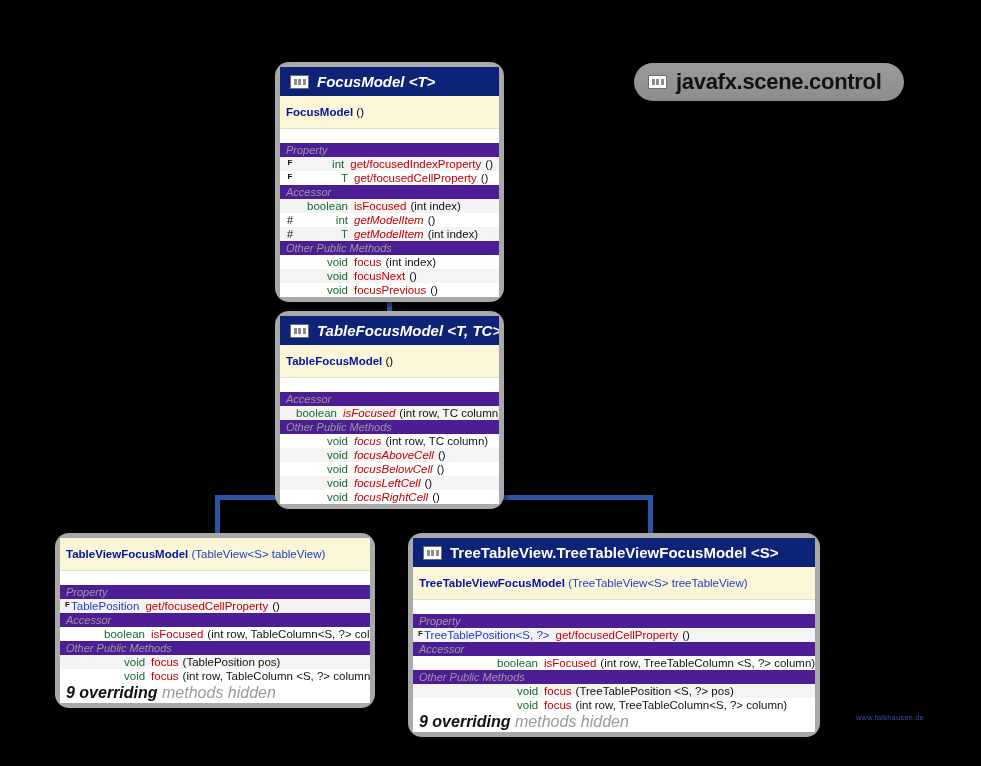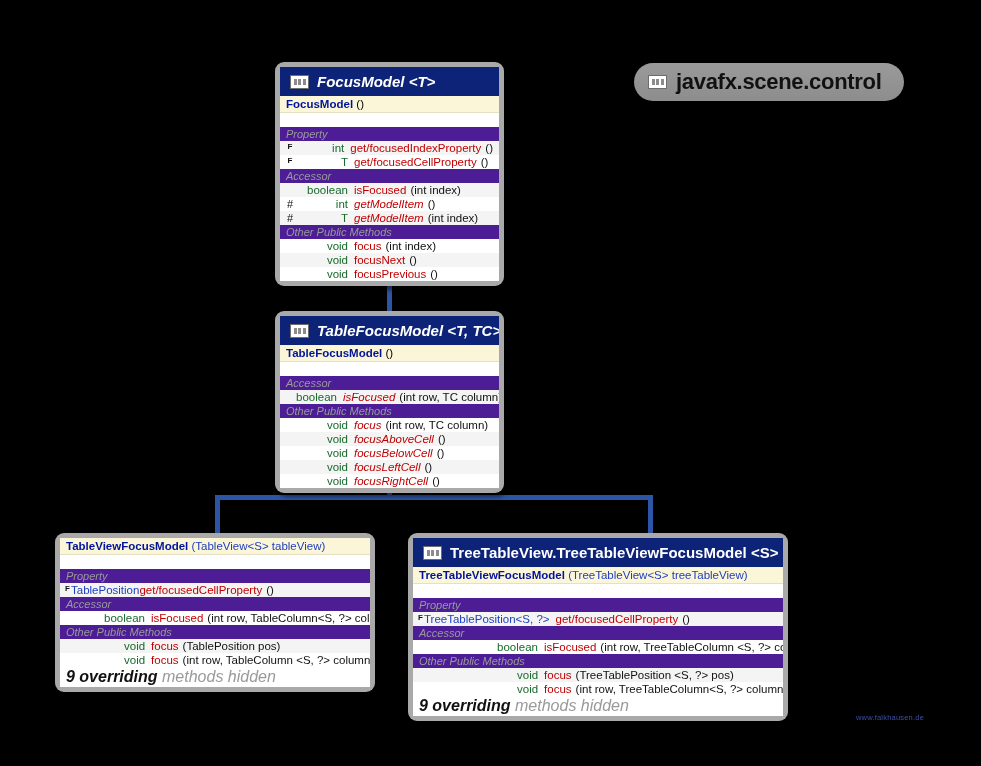--- a/index.html
+++ b/index.html
@@ -16,28 +16,28 @@
   
   .cicon{width:17px;height:12px;background:#fff;border:1px solid #6d6d6d;
          display:inline-flex;align-items:center;justify-content:center;gap:1.5px;
          flex:0 0 auto;}
   .cicon i{display:block;width:3px;height:6px;background:#8c8c8c;}
 
   
   .conn{position:absolute;background:#2c56a5;}
 
   
-  .cbox{position:absolute;background:#a9a9a9;border-radius:9px;
+  .cbox{position:absolute;background:#a9a9a9;border-radius:14px;
         padding:5px;box-shadow:3px 4px 4px rgba(0,0,0,.5);box-sizing:border-box;}
   .cinner{background:#fff;overflow:hidden;}
   .chead{background:#0d2377;color:#fff;display:flex;align-items:center;gap:8px;
          padding:6px 10px;}
   .chead .ctitle{font-size:15px;font-weight:bold;font-style:italic;white-space:nowrap;}
   .chead.plain .ctitle{font-style:normal;}
-  .ctor{background:#fcf6d8;padding:2px 6px;white-space:nowrap;font-size:11.5px;
+  .ctor{background:#fcf6d8;padding:10px 6px;white-space:nowrap;font-size:11.5px;
         border-bottom:1px solid #e4e0c4;}
   .ctor b{color:#00139c;}
   .gap{height:14px;background:#fff;}
   .sect{color:#9a9a9a;font-style:italic;font-size:11px;padding:1px 6px;background:#4c1d95;}
   .row{display:flex;align-items:baseline;font-size:11.5px;padding:1px 6px 1px 4px;
        white-space:nowrap;}
   .row.alt{background:#f4f4f4;}
   .vis{width:12px;flex:0 0 12px;text-align:center;color:#111;font-size:11px;}
   .vis.f{font-size:8px;font-weight:bold;position:relative;top:-3px;}
   .typ{color:#176b2c;text-align:right;padding-right:6px;}
@@ -204,21 +204,21 @@
   <div class="cinner">
     <div class="ctor">
       <b>TableViewFocusModel</b>
       <span class="cls">(TableView&lt;S&gt; tableView)</span>
     </div>
     <div class="gap"></div>
 
     <div class="sect">Property</div>
     <div class="row alt">
       <span class="vis f" style="width:7px;flex:0 0 7px">F</span>
-      <span class="cls" style="">TablePosition</span>
+      <span class="cls" style="padding-right:6px">TablePosition</span>
       <span class="nam">get/focusedCellProperty</span>
       <span class="arg" style="padding-left:4px">()</span>
     </div>
 
     <div class="sect">Accessor</div>
     <div class="row">
       <span class="vis" style="width:40px;flex:0 0 40px"></span>
       <span class="typ">boolean</span>
       <span class="nam">isFocused</span>
       <span class="arg" style="padding-left:4px">(int row, TableColumn&lt;S, ?&gt; column)</span>
@@ -237,21 +237,21 @@
       <span class="nam">focus</span>
       <span class="arg" style="padding-left:4px">(int row, TableColumn &lt;S, ?&gt; column)</span>
     </div>
     <div class="foot">
       <b>9 overriding</b>
       <span>methods hidden</span>
     </div>
   </div>
 </div>
 
-<div class="cbox" style="left:408px;top:533px;width:380px;">
+<div class="cbox" style="left:408px;top:533px;width:412px;">
   <div class="cinner">
     <div class="chead plain">
       <span class="cicon">
           <i></i>
           <i></i>
           <i></i>
         </span>
       <span class="ctitle">TreeTableView.TreeTableViewFocusModel &lt;S&gt;</span>
     </div>
     <div class="ctor">

